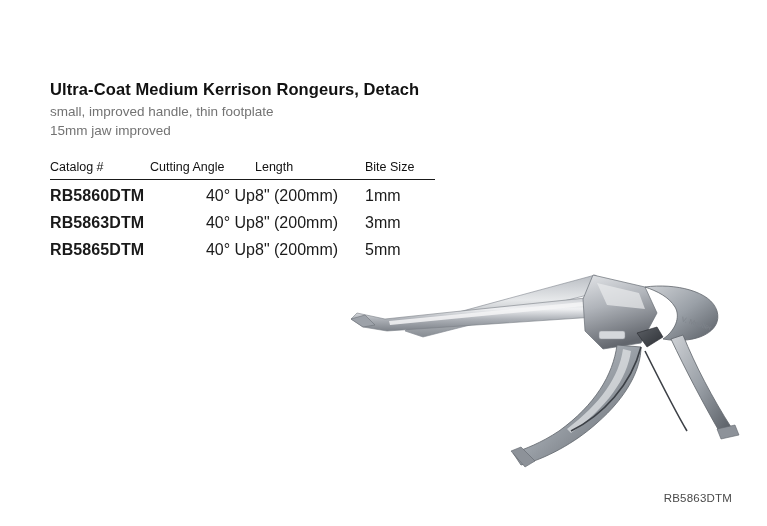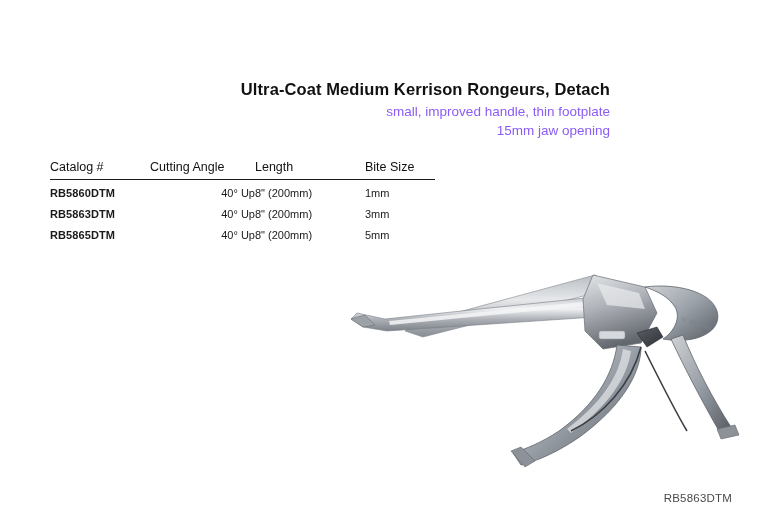--- a/index.html
+++ b/index.html
@@ -21,57 +21,56 @@
     left: 0; top: 0;
     width: 767px;
     height: 526px;
   }
 
   .header-block {
     position: absolute;
     left: 50px;
     top: 80px;
     width: 560px;
-    text-align: right;
   }
 
   .product-title {
     font-size: 16.5px;
     font-weight: bold;
     letter-spacing: 0.1px;
     margin: 0 0 5px 0;
     color: #111111;
   }
 
   .product-sub {
     font-size: 13.5px;
     font-weight: normal;
     margin: 0 0 4px 0;
-    color: #8b5cf6;
+    color: #737373;
   }
 
   .spec-table {
     position: absolute;
     left: 50px;
     top: 160px;
     width: 385px;
     border-collapse: collapse;
   }
 
   .spec-table th {
     text-align: left;
     font-size: 12.5px;
     font-weight: normal;
     padding: 0 0 5px 0;
     color: #111111;
     border-bottom: 1.3px solid #1a1a1a;
   }
 
   .spec-table td {
-    font-size: 11px;
+    font-size: 16px;
     padding: 4.4px 0 4.4px 0;
     color: #1a1a1a;
     vertical-align: top;
   }
 
   .spec-table tbody tr:first-child td {
     padding-top: 7px;
   }
 
   .col-catalog { width: 100px; font-weight: bold; }
@@ -106,21 +105,21 @@
   }
 </style>
 </head>
 <body>
 
 <div class="page">
 
   <div class="header-block">
     <div class="product-title">Ultra-Coat Medium Kerrison Rongeurs, Detach</div>
     <div class="product-sub">small, improved handle, thin footplate</div>
-    <div class="product-sub">15mm jaw opening</div>
+    <div class="product-sub">15mm jaw improved</div>
   </div>
 
   <table class="spec-table">
     <thead>
       <tr>
         <th class="col-catalog">Catalog #</th>
         <th class="col-angle">Cutting Angle</th>
         <th class="col-length">Length</th>
         <th class="col-bite">Bite Size</th>
       </tr>

